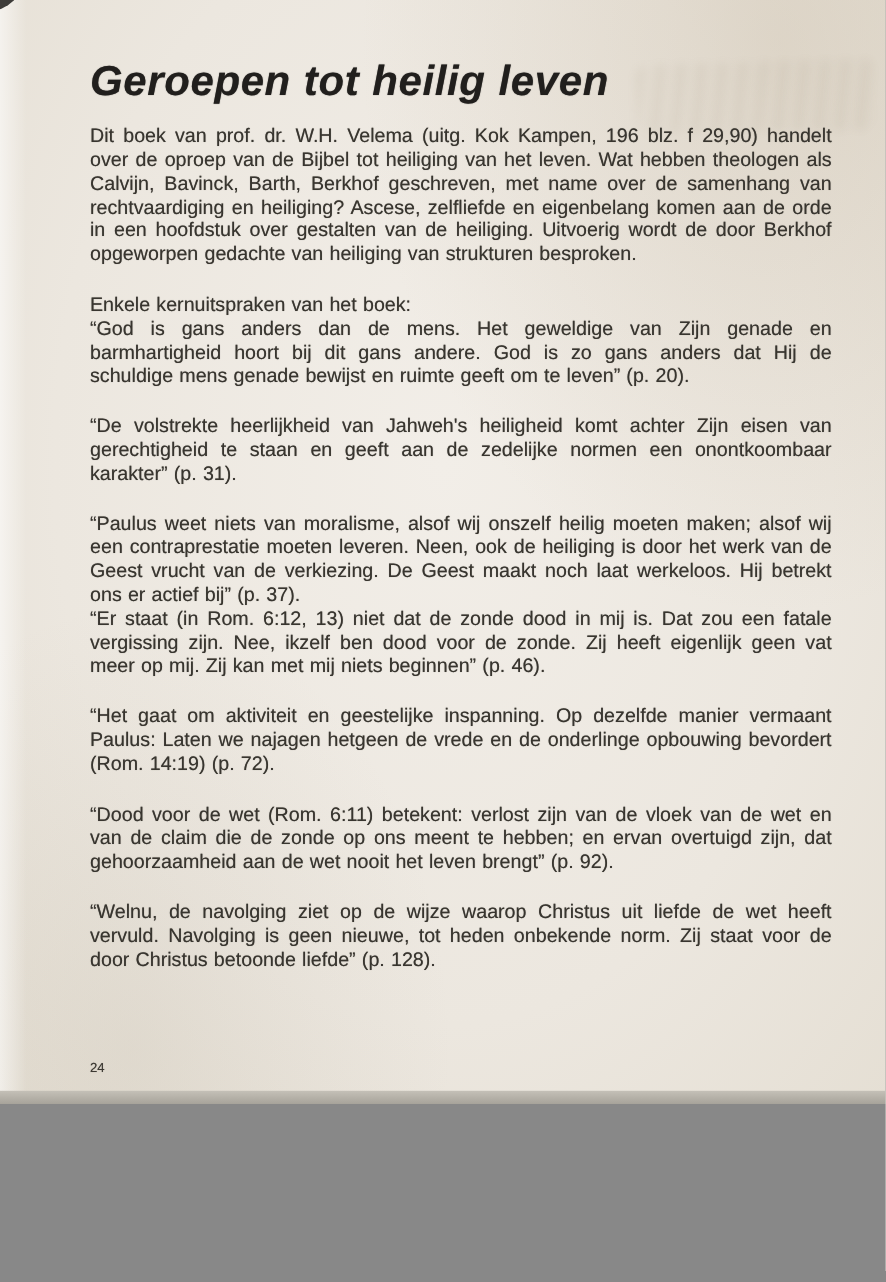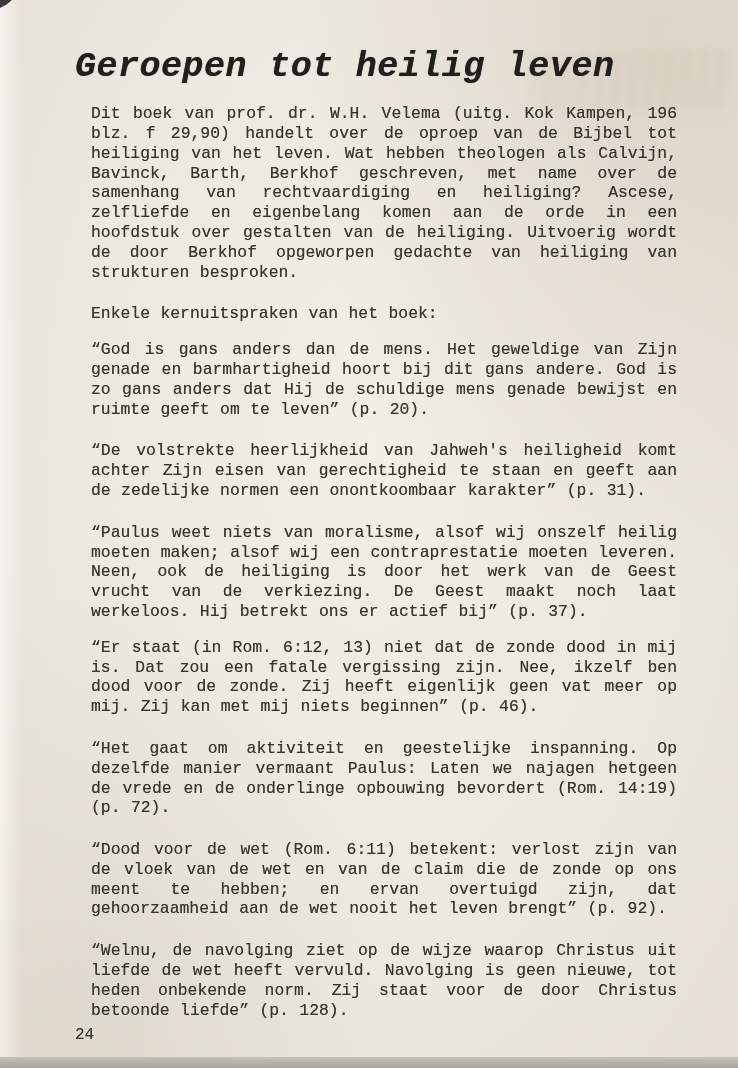--- a/index.html
+++ b/index.html
@@ -3,29 +3,29 @@
 <meta charset="utf-8">
 <style>
   html, body {
     margin: 0;
     padding: 0;
     background: #888;
   }
   .page {
     position: relative;
     width: 738px;
-    height: 1068px;
+    height: 920px;
     overflow: hidden;
     background-color: #ece8e0;
     background-image:
       linear-gradient(to right, rgba(255,255,255,0.55), rgba(255,255,255,0) 22px),
       radial-gradient(ellipse at 88% 4%, rgba(186,170,144,0.28), rgba(186,170,144,0) 38%),
       radial-gradient(ellipse at 15% 95%, rgba(170,160,140,0.15), rgba(170,160,140,0) 30%),
       radial-gradient(ellipse at 50% 42%, #f2eee8 0%, #ece7df 62%, #e5dfd4 100%);
-    font-family: Liberation Mono, monospace;
+    font-family: Liberation Sans, sans-serif;
   }
   .corner-mark {
     position: absolute;
     top: 0;
     left: 0;
     width: 12px;
     height: 8px;
     background: #1d1c1a;
     clip-path: polygon(0 0, 100% 0, 55% 55%, 0 100%);
     opacity: 0.85;
@@ -68,28 +68,28 @@
     font-weight: bold;
     letter-spacing: 0.5px;
     color: #211f1d;
     text-align: left;
     text-shadow: 0 0 0.8px rgba(33,31,29,0.7);
   }
   .block {
     margin: 0 0 22px 0;
   }
   .block p {
-    margin: 16px;
+    margin: 0;
     padding: 0;
   }
   .page-number {
     position: absolute;
     left: 75px;
     bottom: 24px;
-    font-size: 16px;
+    font-size: 11px;
     color: #3c3933;
     text-shadow: 0 0 0.6px rgba(60,57,51,0.6);
   }
   .bottom-strip {
     position: absolute;
     left: 0;
     right: 0;
     bottom: 0;
     height: 11px;
     background: linear-gradient(to bottom, #c4c0b7, #a7a39a);

